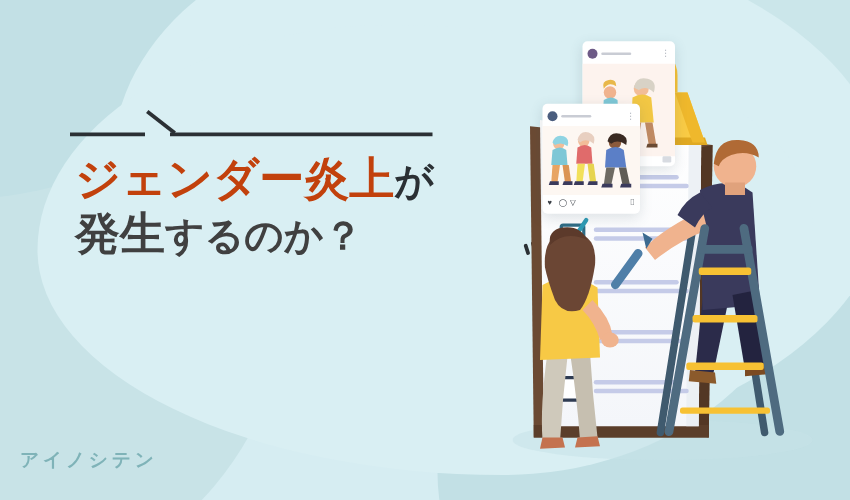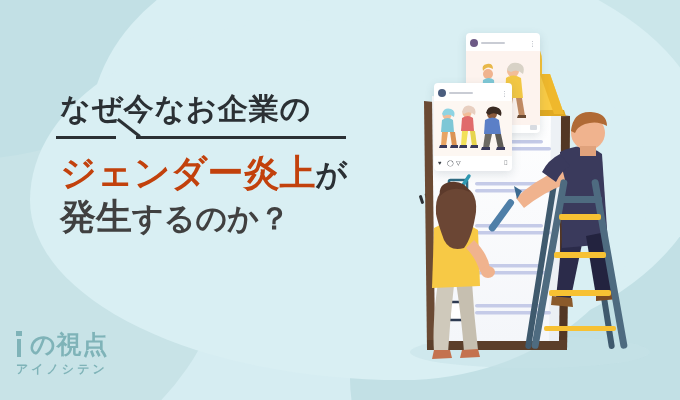--- a/index.html
+++ b/index.html
@@ -113,21 +113,21 @@
   }
   .logo-i::before{
     content:"";position:absolute;left:1px;bottom:0;
     width:3.5px;height:18px;background:#7fb3b8;
   }
   .logo-i::after{
     content:"";position:absolute;left:0px;top:0;
     width:6px;height:5px;background:#7fb3b8;
   }
   .logo-sub{
-    color:#7fb3b8;font-size:12px;font-weight:bold;
+    color:#7fb3b8;font-size:15px;font-weight:bold;
     letter-spacing:3px;margin-top:4px;
   }
   
   .illus{
     position:absolute;right:0;top:0;
     width:270px;height:400px;z-index:10;
   }
   .illus svg{display:block;}
   .card{
     position:absolute;background:#ffffff;
@@ -182,42 +182,37 @@
   <div class="bg-layer">
     <div class="blob-left"></div>
     <div class="blob-tl"></div>
     <div class="blob-topright"></div>
     <div class="blob-br"></div>
     <div class="blob-wash"></div>
     <div class="blob-center"></div>
   </div>
 
   <div class="headline">
-    <p class="hl-line1">なぜ今なお企業の</p>
 
     <div class="divider">
       <span class="seg-a"></span>
       <span class="tick"></span>
       <span class="seg-b"></span>
     </div>
 
     <p class="hl-line2">
       <span class="accent">ジェンダー炎上</span><span class="kana-sm">が</span>
     </p>
 
     <p class="hl-line3">
       <span>発生</span><span class="kana-sm">するのか？</span>
     </p>
   </div>
 
   <div class="logo">
-    <div class="logo-main">
-      <span class="logo-i"></span>
-      <span>の視点</span>
-    </div>
     <div class="logo-sub">アイノシテン</div>
   </div>
 
   <svg class="scribble" width="26" height="26" viewBox="0 0 26 26">
     <g fill="#2b3034">
       <rect x="2" y="12" width="3" height="9" rx="1.4" transform="rotate(-18 3.5 16.5)"></rect>
       <rect x="8" y="10" width="3" height="11" rx="1.4" transform="rotate(-18 9.5 15.5)"></rect>
       <rect x="13" y="7" width="10" height="3.4" rx="1.5" transform="rotate(-18 18 8.7)"></rect>
     </g>
   </svg>

